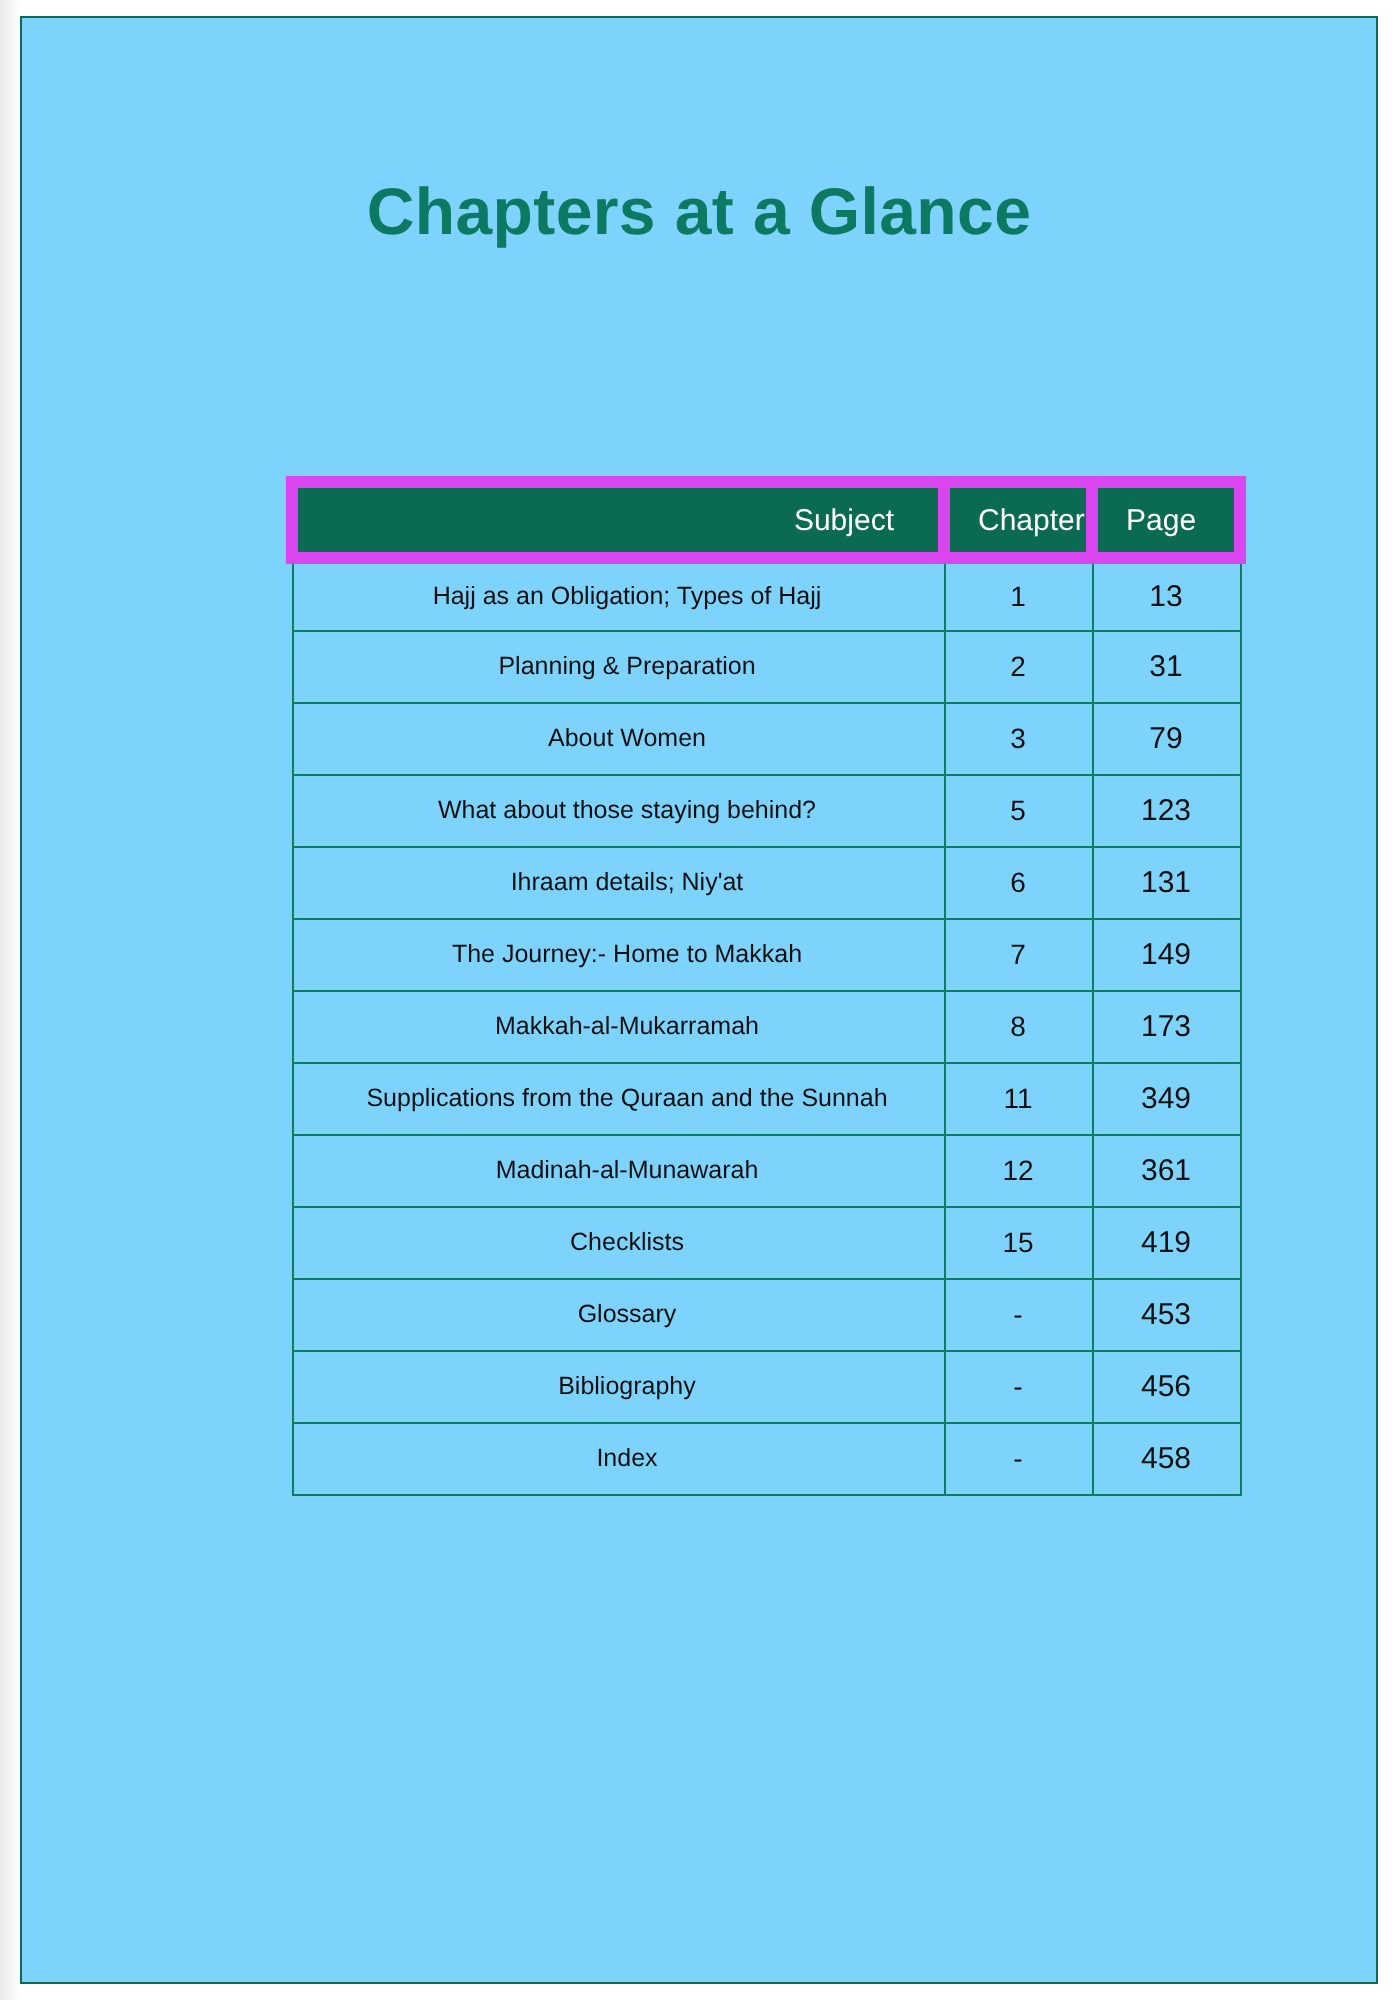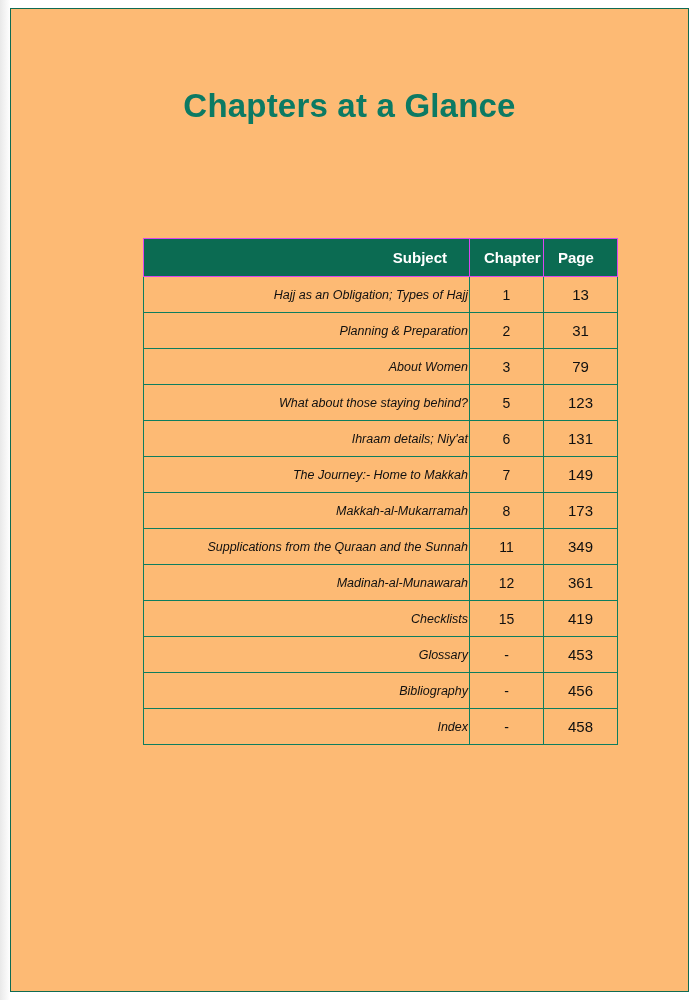--- a/index.html
+++ b/index.html
@@ -20,21 +20,21 @@
     left: 10px;
     top: 8px;
     right: 10px;
     bottom: 8px;
     border: 1px solid #0f6b52;
     box-sizing: border-box;
   }
   .page-inner {
     position: absolute;
     left: 0; top: 0; right: 0; bottom: 0;
-    background: #fdba74;
+    background: #7dd3fc;
   }
   .page-title {
     position: absolute;
     top: 78px;
     left: 0;
     width: 100%;
     text-align: center;
     color: #0c7a63;
     font-size: 33px;
     font-weight: bold;
@@ -54,41 +54,40 @@
     table-layout: fixed;
   }
   table.toc col.c-subject { width: 326px; }
   table.toc col.c-chapter { width: 74px; }
   table.toc col.c-page    { width: 74px; }
 
   table.toc thead th {
     background: #0b6b52;
     color: #ffffff;
     font-size: 15px;
-    font-weight: bold;
+    font-weight: normal;
     height: 38px;
     padding: 0 14px;
-    border: 1px solid #d946ef;
+    border: 6px solid #d946ef;
     box-sizing: border-box;
   }
   table.toc thead th.th-subject { text-align: right; padding-right: 22px; }
   table.toc thead th.th-chapter { text-align: center; }
   table.toc thead th.th-page    { text-align: left; }
 
   table.toc tbody td {
     border: 1px solid #0e7d5e;
     height: 36px;
     box-sizing: border-box;
     font-size: 12.5px;
     color: #101010;
   }
   table.toc tbody td.td-subject {
-    text-align: right;
+    text-align: center;
     padding-left: 10px;
-    font-style: italic;
   }
   table.toc tbody td.td-chapter {
     text-align: center;
     font-size: 14px;
   }
   table.toc tbody td.td-page {
     text-align: center;
     font-size: 15px;
   }
 

